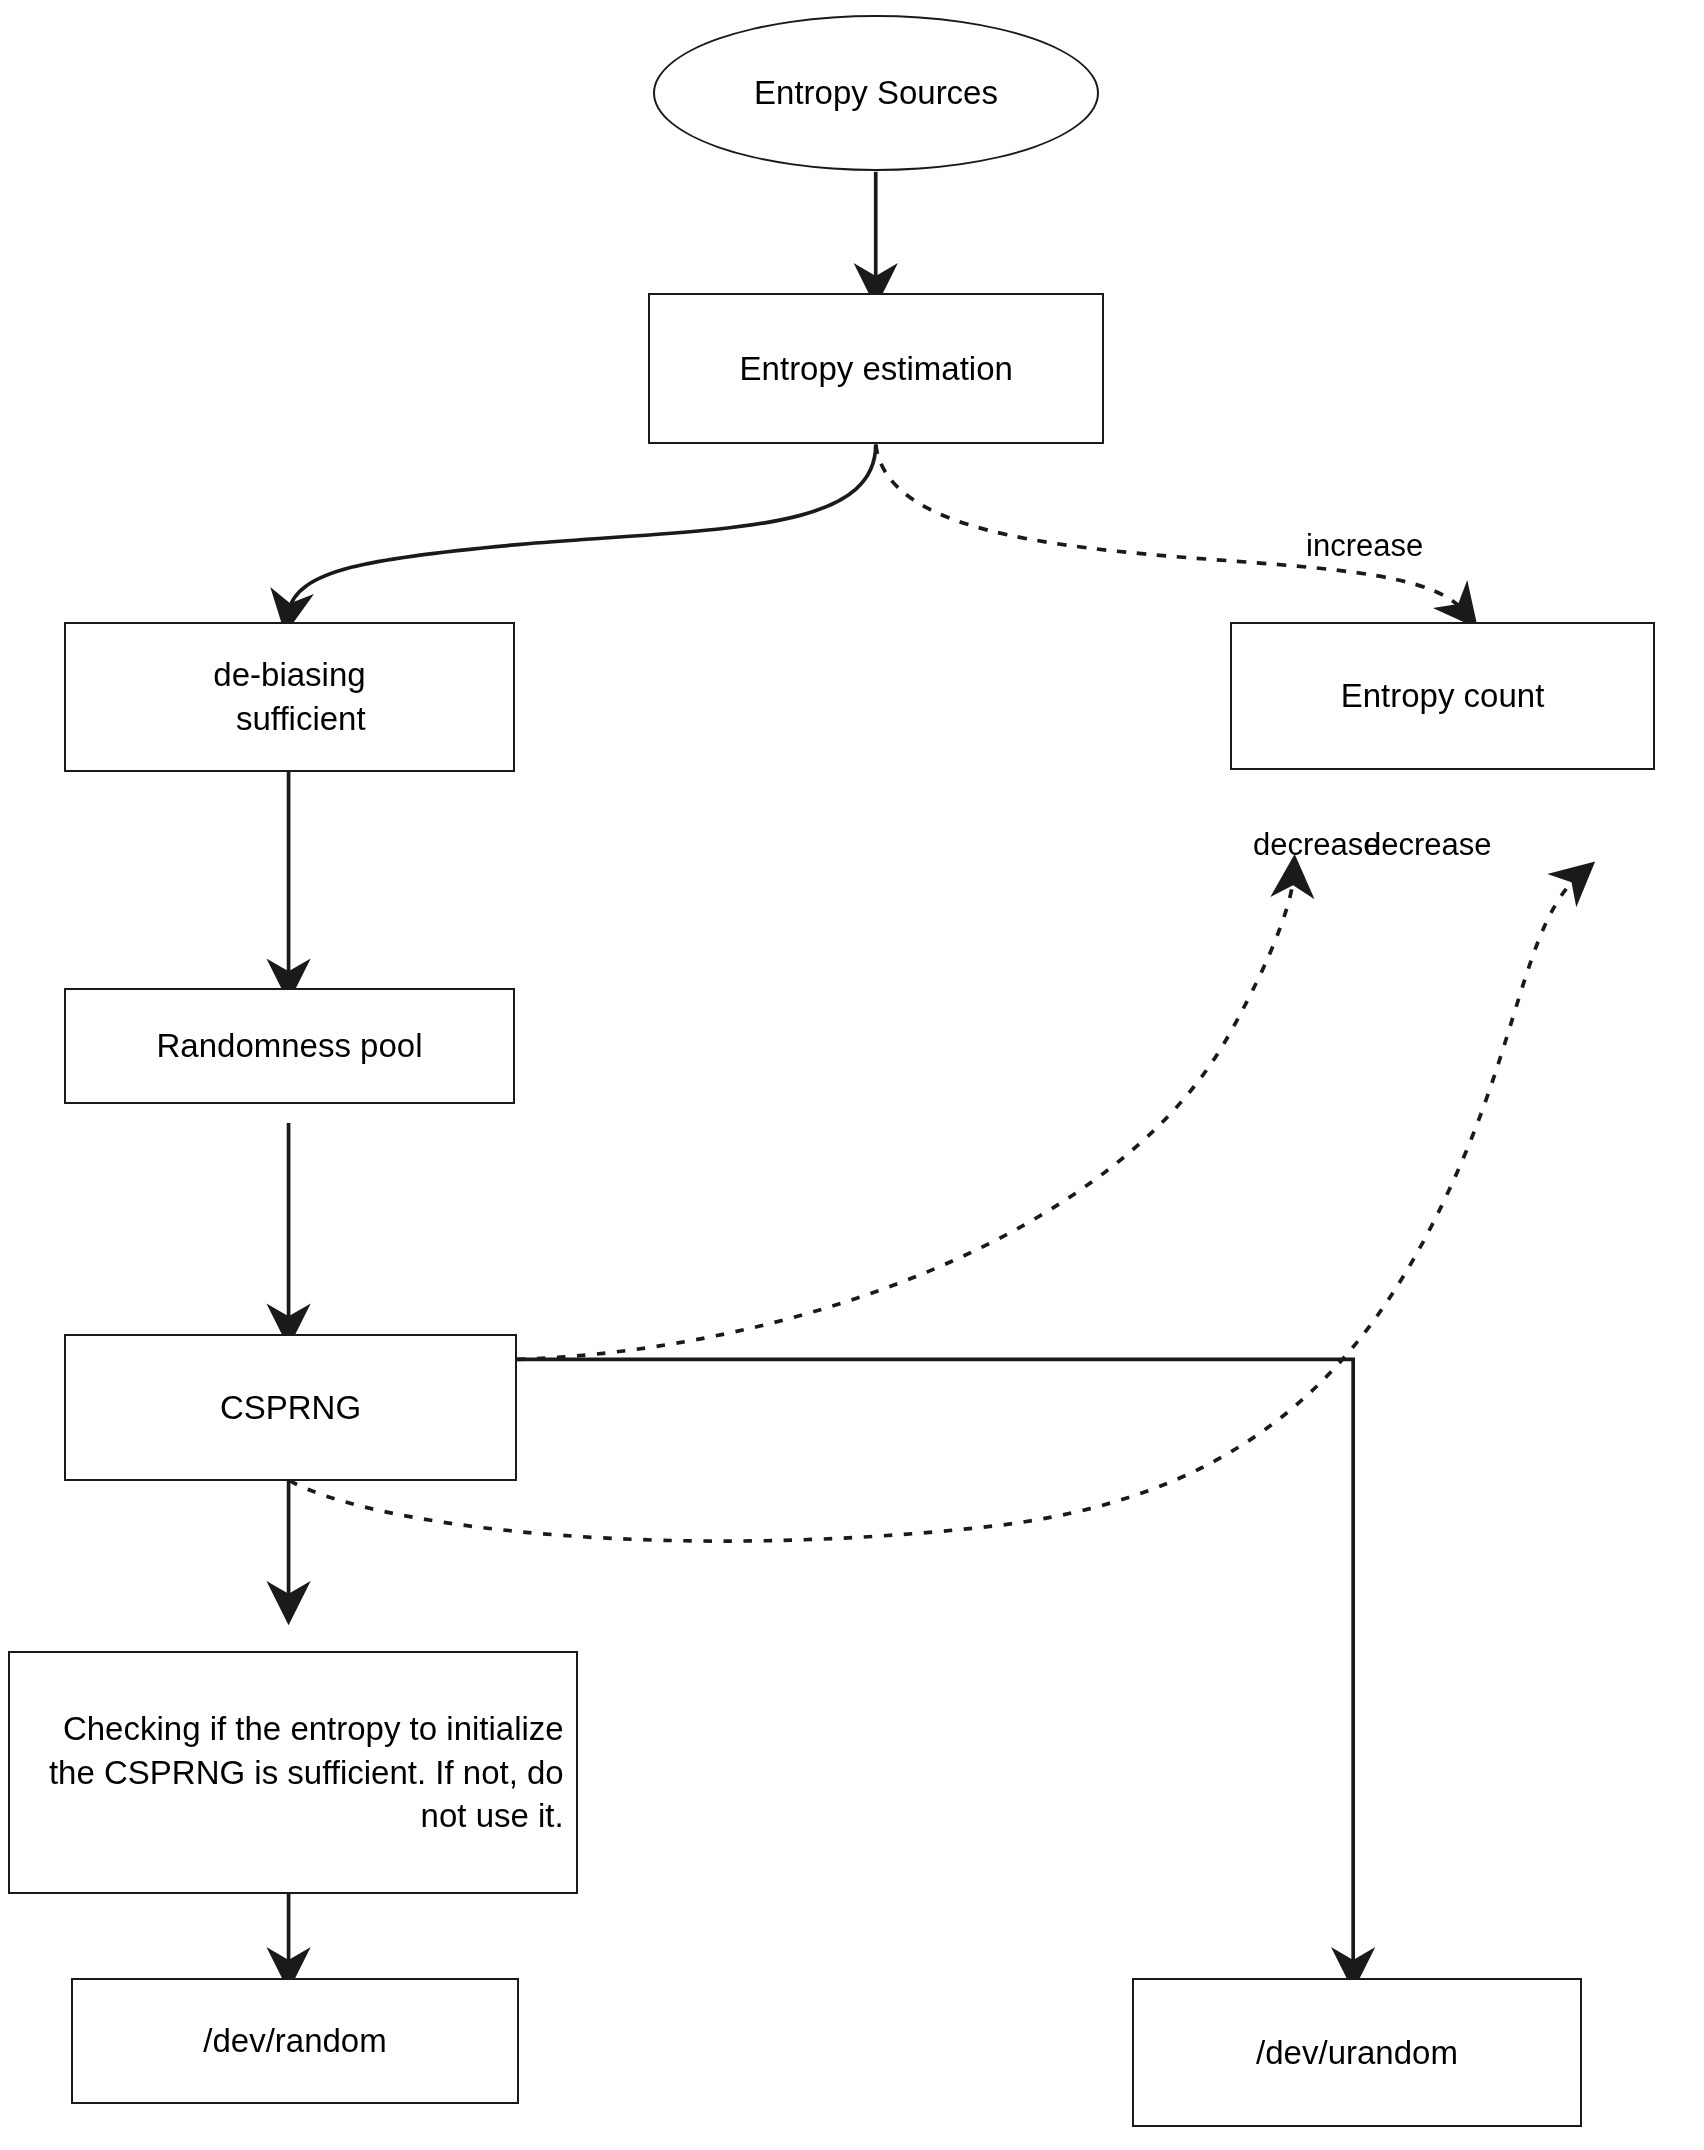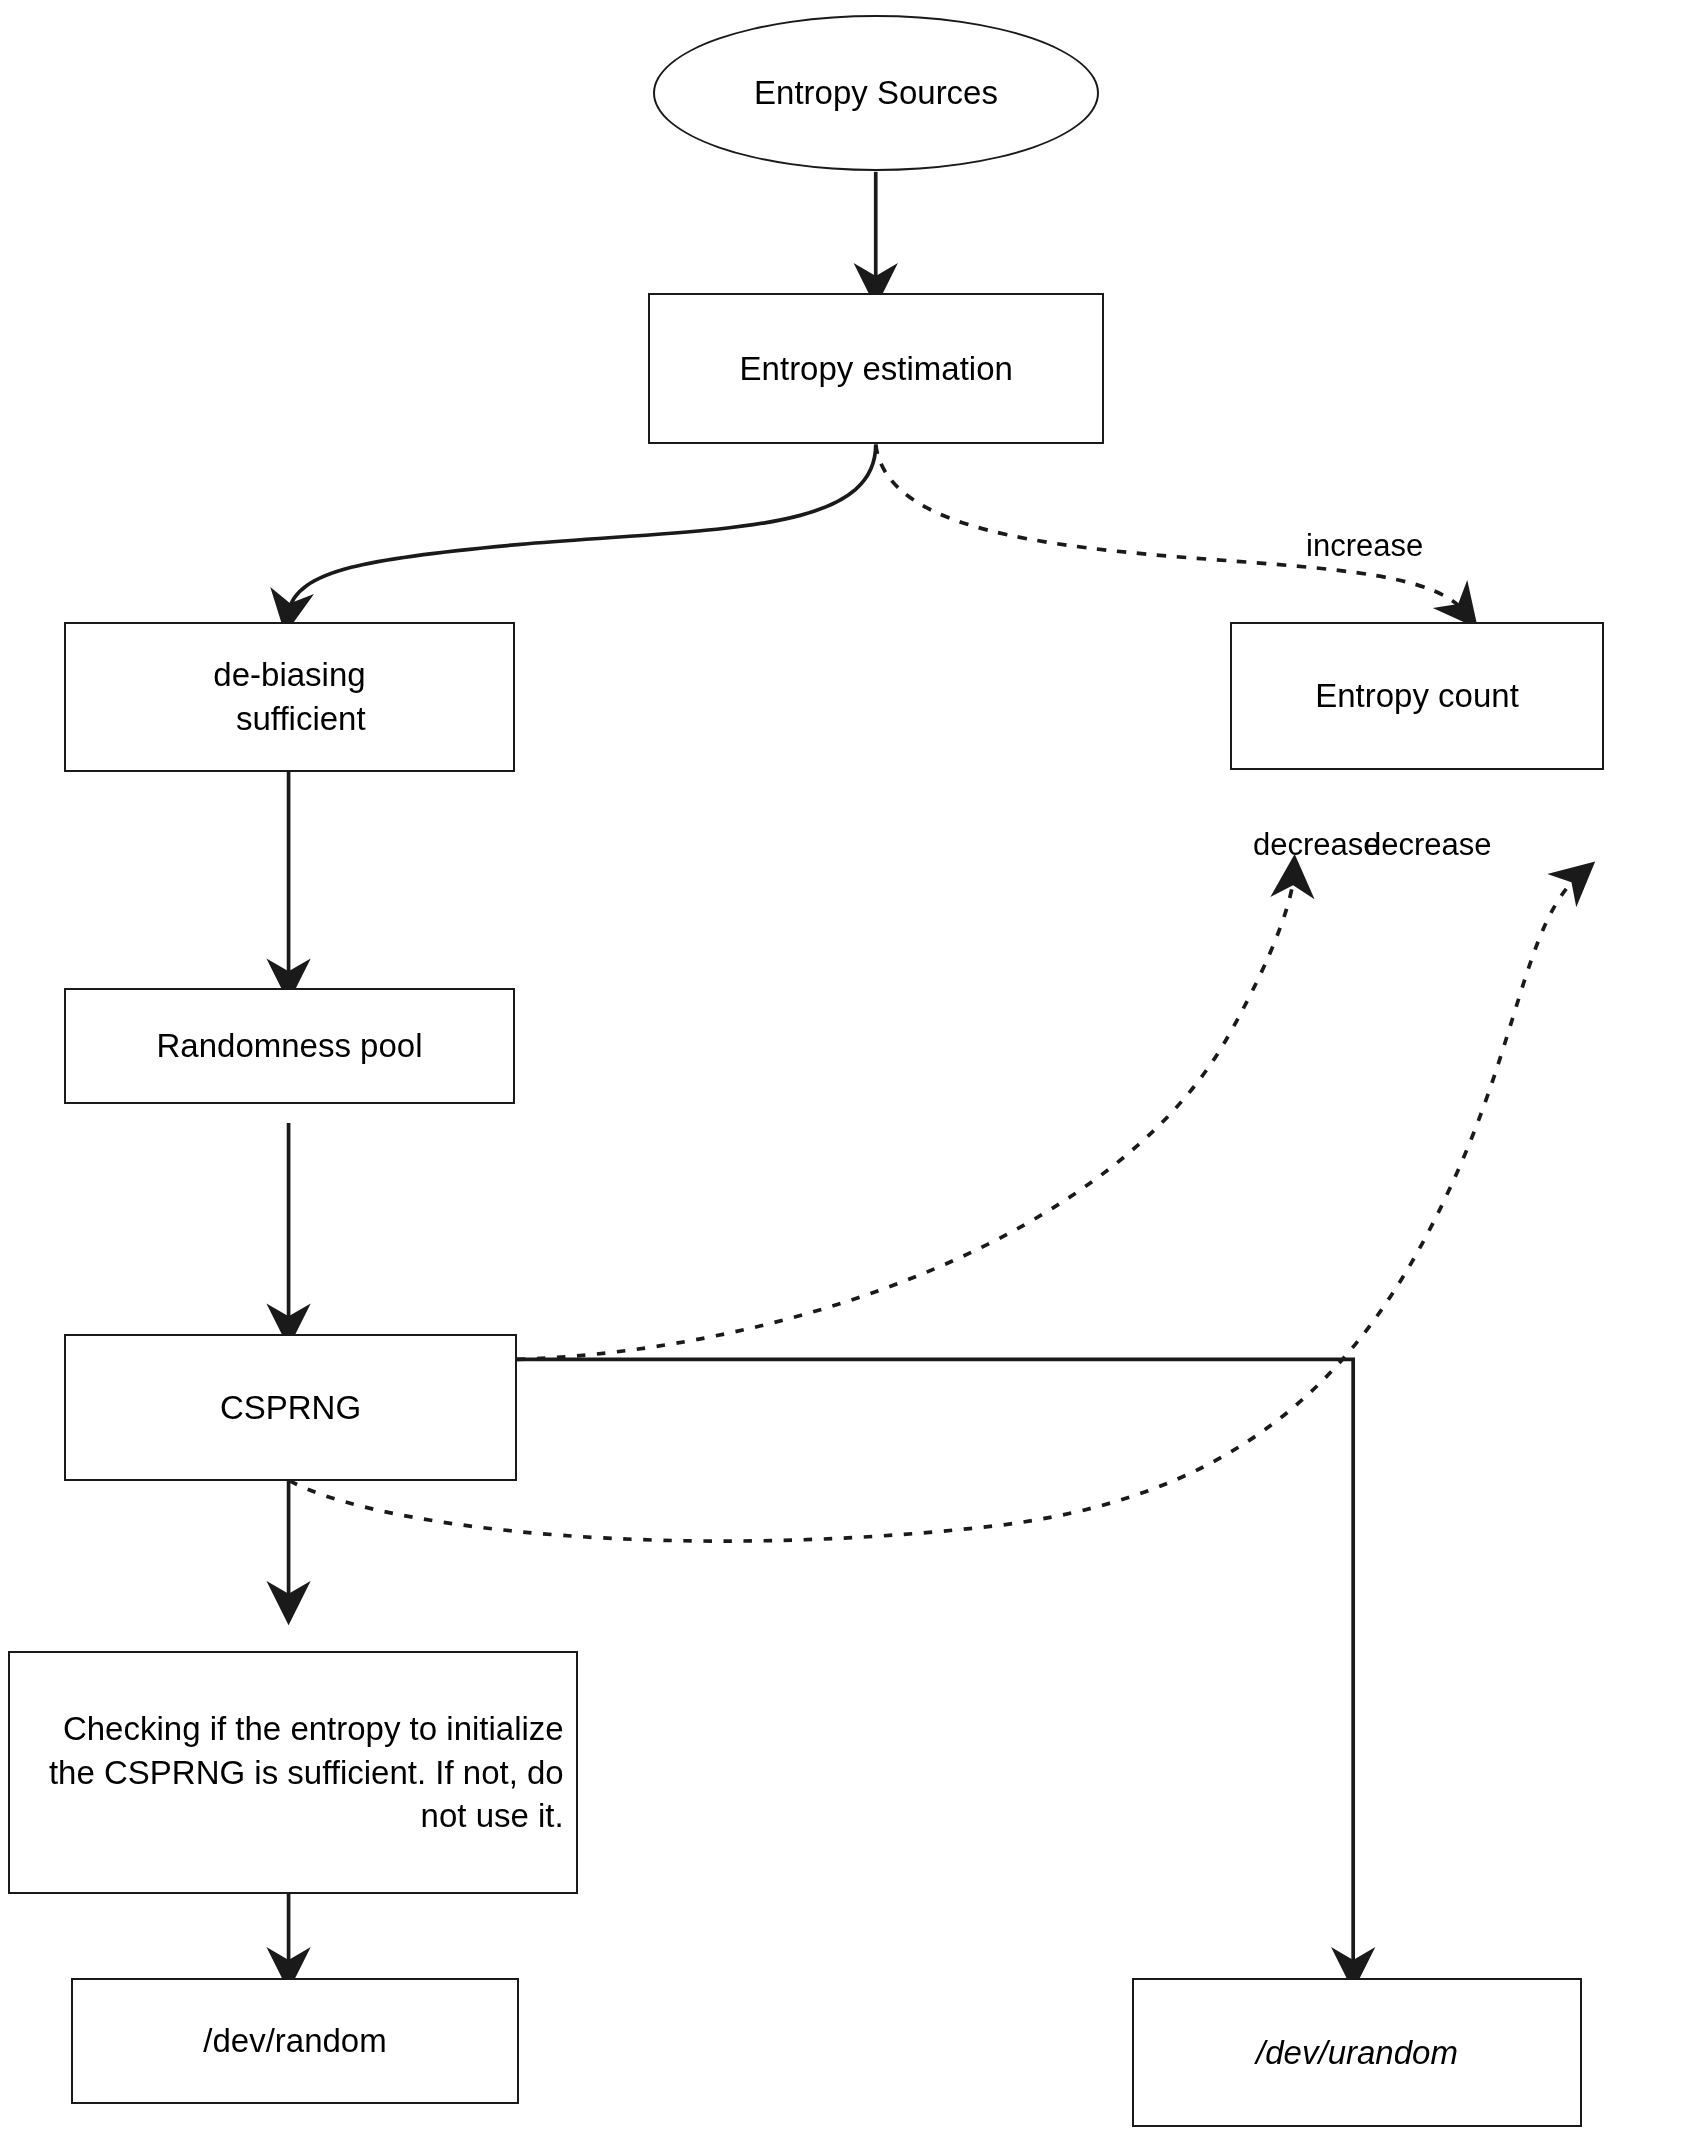--- a/index.html
+++ b/index.html
@@ -96,41 +96,41 @@
 
   <div class="node" style="left:648px; top:293px; width:456px; height:151px;padding-left:10px;">
     <span class="node-text">Entropy estimation</span>
   </div>
 
   <div class="node" style="left:64px; top:622px; width:451px; height:150px;">
     <span class="node-text">de-biasing
 sufficient</span>
   </div>
 
-  <div class="node" style="left:1230px; top:622px; width:374px; height:148px;">
+  <div class="node" style="left:1230px; top:622px; width:425px; height:148px;">
     <span class="node-text">Entropy count</span>
   </div>
 
   <div class="node" style="left:64px; top:988px; width:451px; height:116px;">
     <span class="node-text">Randomness pool</span>
   </div>
 
   <div class="node" style="left:64px; top:1334px; width:453px; height:147px;">
     <span class="node-text">CSPRNG</span>
   </div>
 
   <div class="node" style="left:8.4px; top:1610px; width:570px; height:243px; font-size:33px; padding:5.3px 12.7px;margin-top:41px;">
     <span class="node-text">Checking if the entropy to initialize the CSPRNG is sufficient. If not, do not use it.</span>
   </div>
 
   <div class="node" style="left:71px; top:1978px; width:448px; height:126px;">
     <span class="node-text">/dev/random</span>
   </div>
 
-  <div class="node" style="left:1132px; top:1978px; width:450px; height:149px;font-style:italic;">
+  <div class="node" style="left:1132px; top:1978px; width:450px; height:149px;">
     <span class="node-text">/dev/urandom</span>
   </div>
 
   <div class="edge-label" style="left:1306px; top:530px;">increase</div>
 
   <div class="edge-label" style="left:1253px; top:829px;">decrease</div>
 
   <div class="edge-label" style="left:1364px; top:829px;">decrease</div>
 
 </div>

